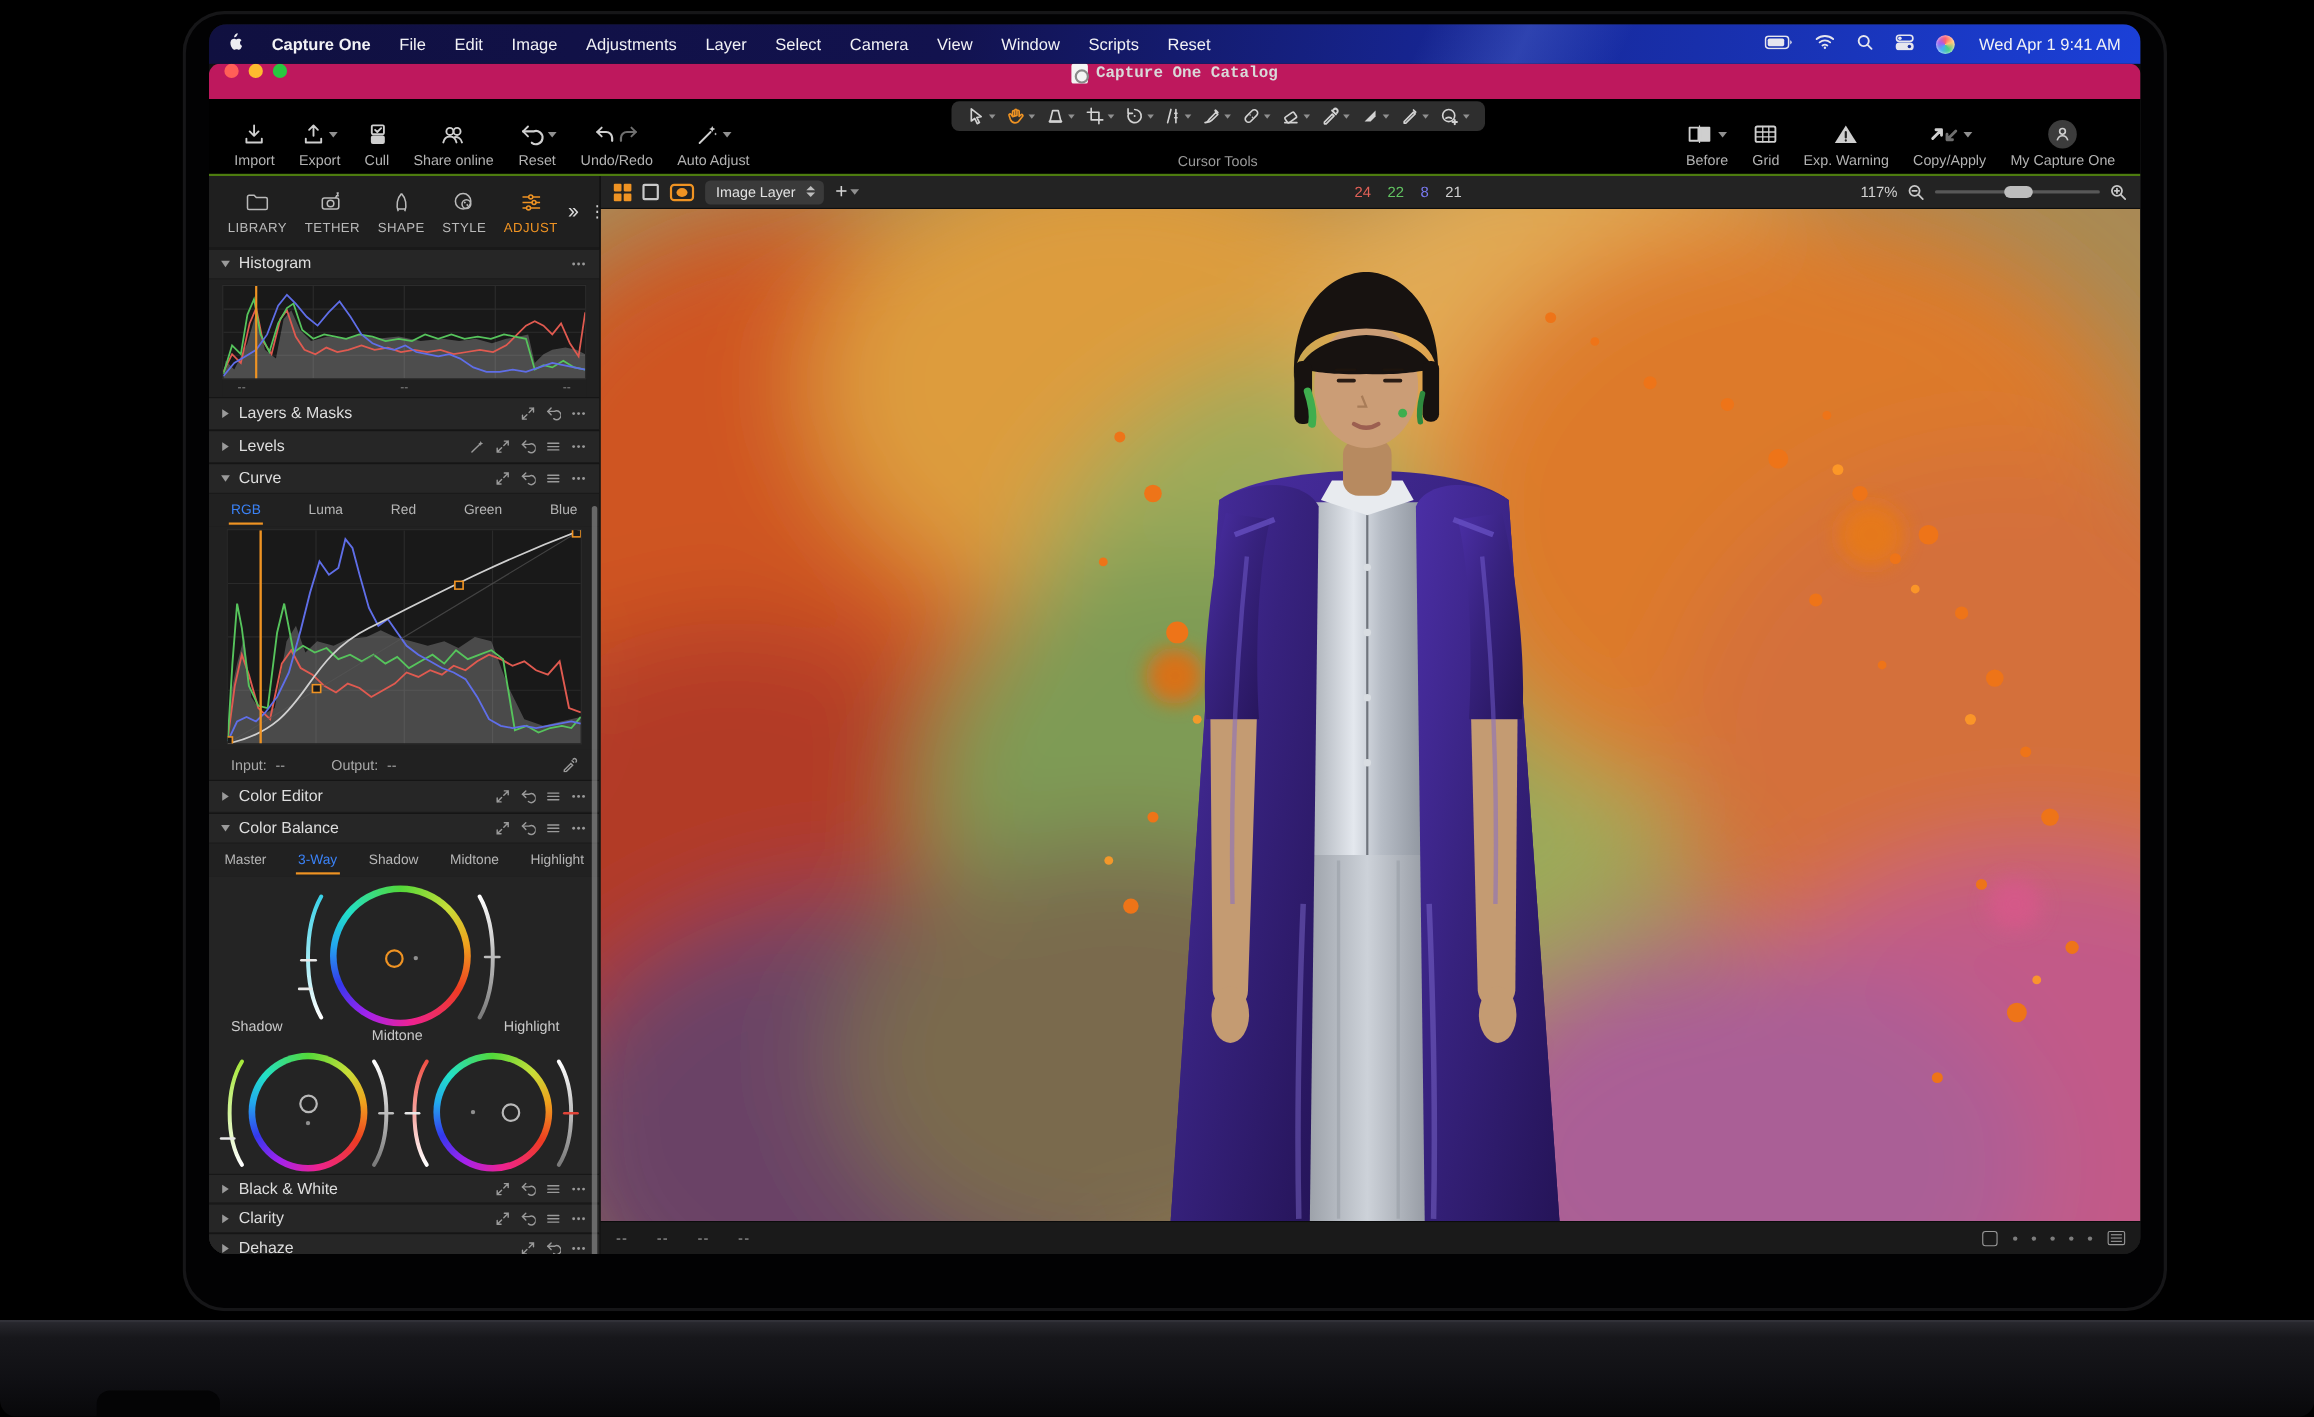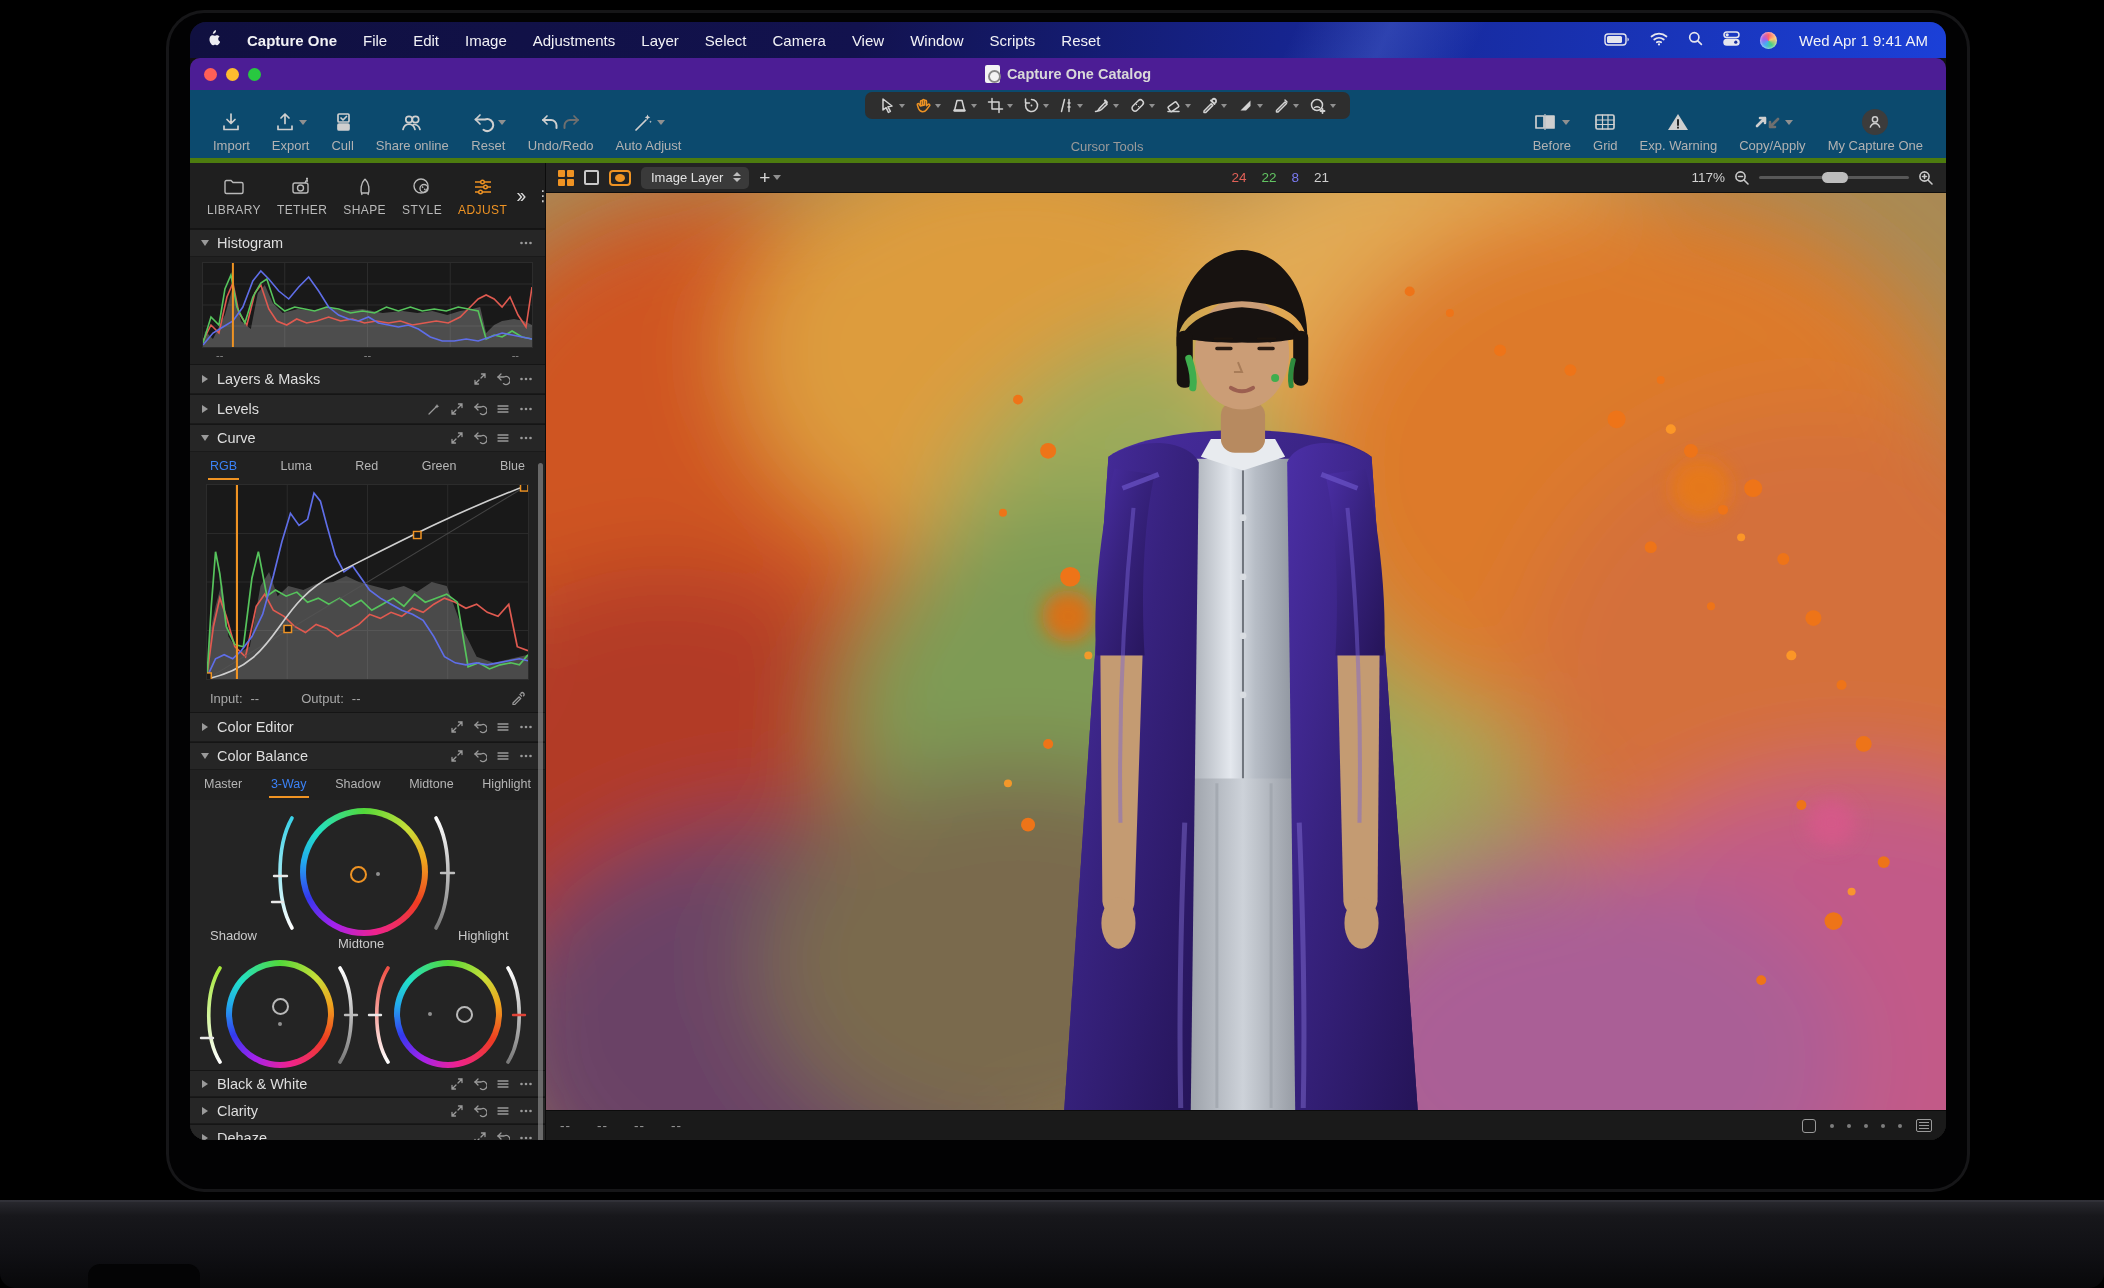--- a/index.html
+++ b/index.html
@@ -26,30 +26,30 @@
   .mb-left, .mb-right { display:flex; align-items:center; gap:26px; position:relative; z-index:1; }
   .mb-right { gap:20px; }
   .mb-app { font-weight:bold; }
   .mb-item { cursor:default; }
   .mb-clock { margin-left:2px; }
   .siri-orb { width:17px; height:17px; border-radius:50%;
               background:conic-gradient(#ff5f6d,#ffc371,#47d184,#45aef5,#a45ef0,#ff5f6d); box-shadow:inset 0 0 3px rgba(255,255,255,.8); }
 
   
   .window { flex:1; display:flex; flex-direction:column; background:#212121; border-radius:10px 10px 0 0; overflow:hidden; }
-  .titlebar { flex:0 0 32px; display:flex; align-items:center; background:#4c1d95; position:relative; padding:0 14px; }
+  .titlebar { flex:0 0 32px; display:flex; background:#be185d; position:relative; padding:0 14px;font-family:Liberation Mono, monospace; }
   .lights { display:flex; gap:9px; }
   .light { width:13px; height:13px; border-radius:50%; }
   .title-wrap { position:absolute; left:0; right:0; display:flex; justify-content:center; align-items:center; gap:7px; pointer-events:none; }
   .doc-ico { width:15px; height:18px; background:#f4f4f4; border-radius:2px; position:relative; }
   .doc-ico::after { content:""; position:absolute; left:3px; top:5px; width:9px; height:9px; border:2px solid #8a8a8a; border-radius:50%; }
   .win-title { color:#d9d9d9; font-size:14.5px; font-weight:bold; }
 
   .toolbar { flex:0 0 60px; display:flex; align-items:stretch; justify-content:space-between;
-             background:#0c4a6e; border-bottom:5px solid #4d7c0f; padding:2px 14px 0 14px; }
+             background:#000000; border-bottom:2px solid #4d7c0f; padding:2px 14px 0 14px; }
   .tb-group { display:flex; align-items:stretch; gap:4px; }
   .tb-btn { display:flex; flex-direction:column; align-items:center; justify-content:flex-end; padding:3px 9px 5px; gap:3px; }
   .tb-iconrow { display:flex; align-items:center; gap:3px; height:26px; }
   .tb-label { color:#b2b2b2; font-size:13px; white-space:nowrap; }
   .tico { stroke:#cfcfcf; fill:none; stroke-width:1.7; stroke-linecap:round; stroke-linejoin:round; }
   .tico.dim { stroke:#6f6f6f; }
   .chev-s { width:0; height:0; border-left:4px solid transparent; border-right:4px solid transparent; border-top:5px solid #909090; }
   .tb-center { display:flex; flex-direction:column; align-items:center; justify-content:flex-end; padding-bottom:4px; gap:20px; }
   .tools-row { display:flex; align-items:center; gap:2px; background:#2e2e2e; border-radius:7px; padding:3px 10px; }
   .ctool { display:flex; align-items:center; gap:3px; padding:2px 4px; border-radius:5px; }

